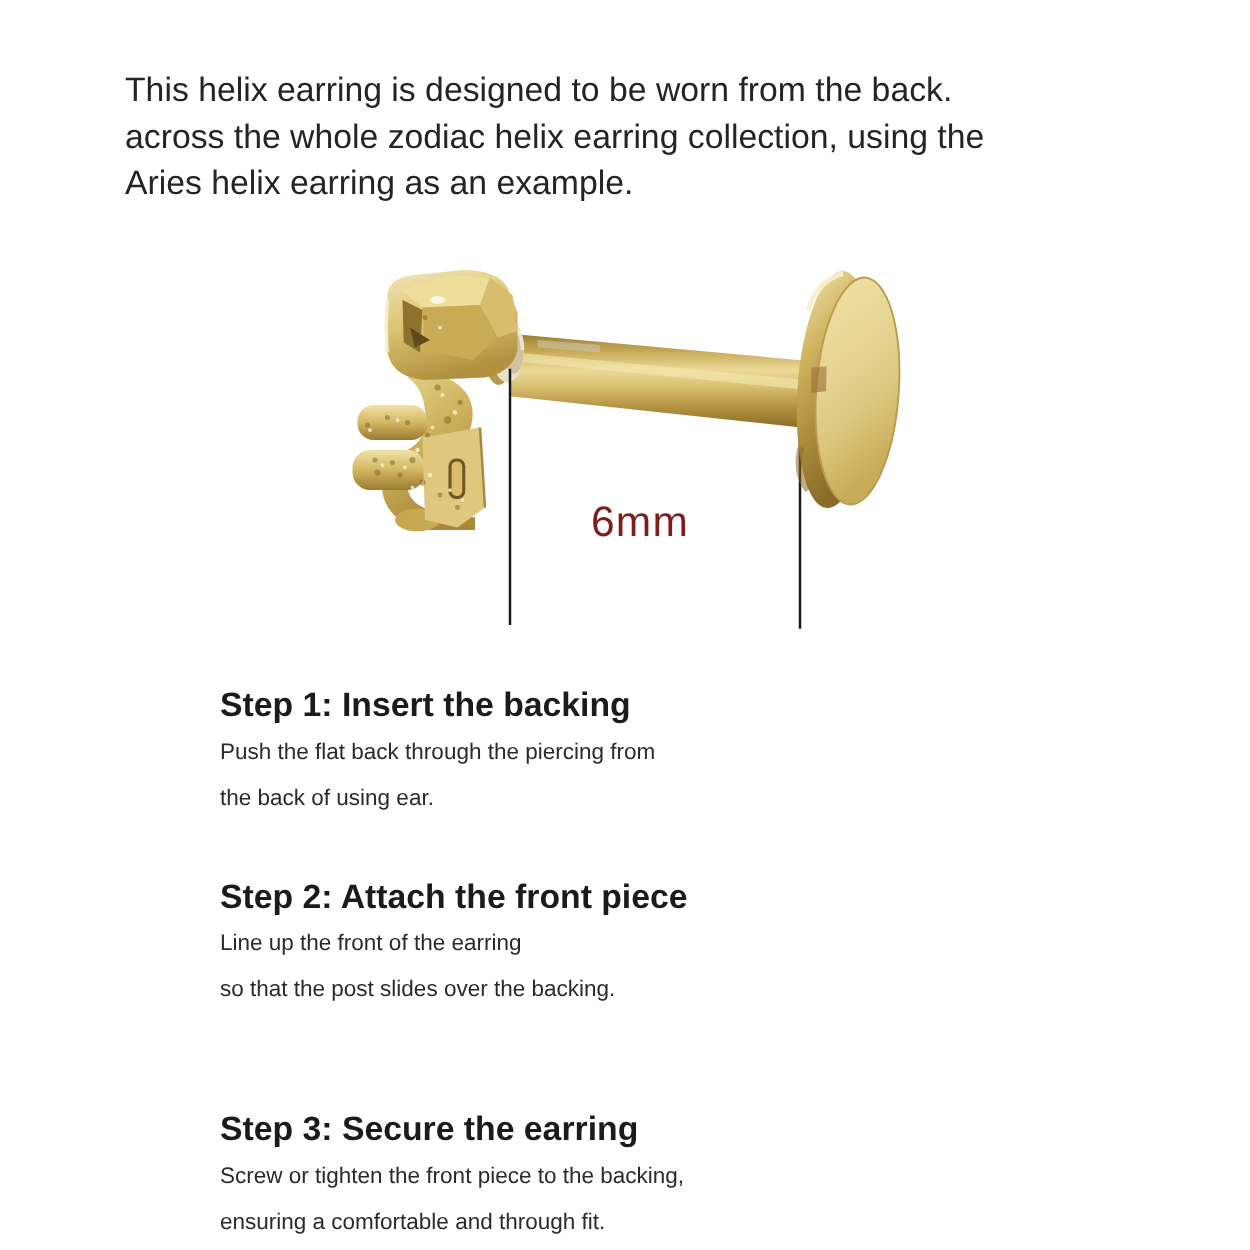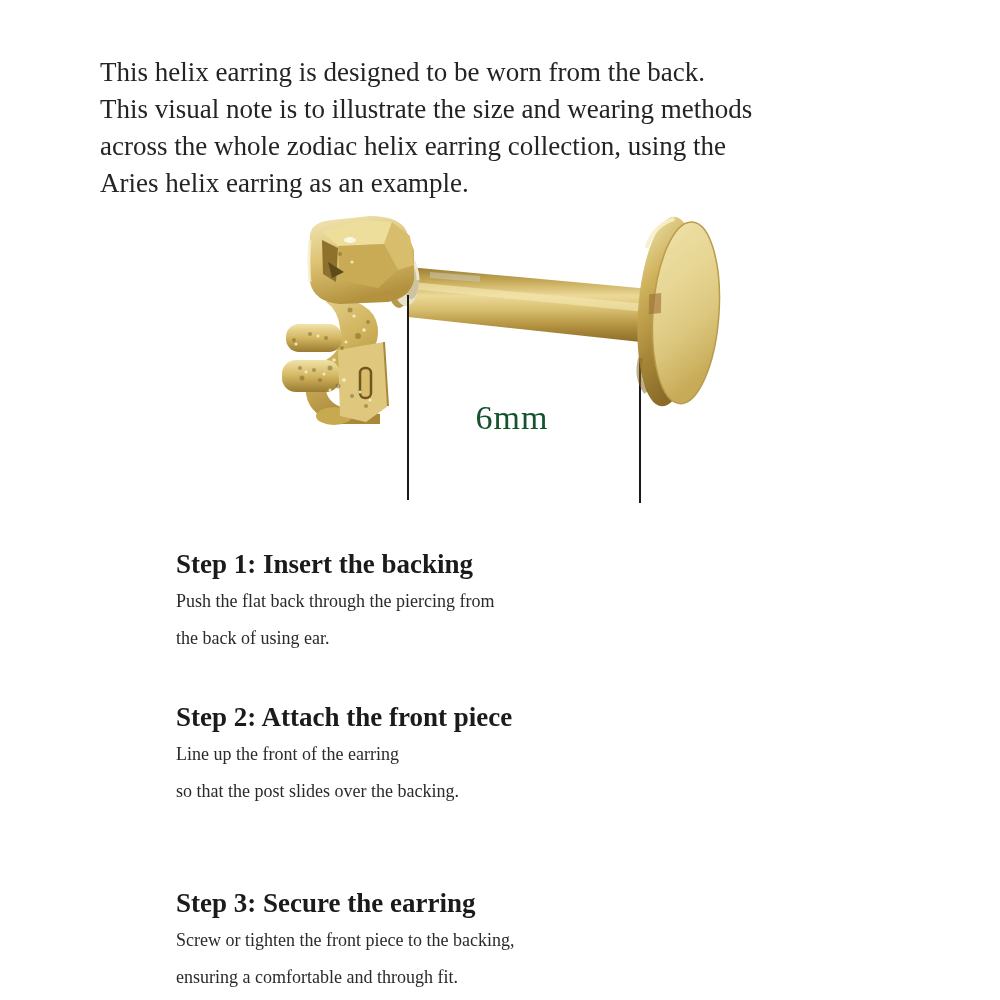--- a/index.html
+++ b/index.html
@@ -6,21 +6,21 @@
     margin: 0;
     padding: 0;
     background: #ffffff;
   }
   .canvas {
     position: relative;
     width: 944px;
     height: 1000px;
     background: #ffffff;
     overflow: hidden;
-    font-family: Liberation Serif, serif;
+    font-family: Liberation Sans, sans-serif;
     color: #222222;
   }
   .intro {
     position: absolute;
     left: 100px;
     top: 54px;
     width: 880px;
   }
   .intro .line {
     font-size: 27px;
@@ -42,21 +42,21 @@
   }
   .mm-label {
     position: absolute;
     left: 132px;
     top: 190px;
     width: 200px;
     text-align: center;
     font-size: 34px;
     line-height: 36px;
     letter-spacing: 1px;
-    color: #14532d;
+    color: #7f1d1d;
     font-weight: 400;
   }
   .step {
     position: absolute;
     left: 176px;
     width: 780px;
   }
   .step-1 { top: 546px; }
   .step-2 { top: 699px; }
   .step-3 { top: 885px; }
@@ -74,21 +74,20 @@
     white-space: nowrap;
   }
 </style>
 </head>
 <body>
 
 <div class="canvas">
 
   <div class="intro">
     <div class="line">This helix earring is designed to be worn from the back.</div>
-    <div class="line">This visual note is to illustrate the size and wearing methods</div>
     <div class="line">across the whole zodiac helix earring collection, using the</div>
     <div class="line">Aries helix earring as an example.</div>
   </div>
 
   <div class="figure">
     <svg width="460" height="300" viewBox="0 0 460 300">
       <defs>
         <linearGradient id="postGrad" x1="0" y1="0" x2="0" y2="1">
           <stop offset="0" stop-color="#9a7d33"></stop>
           <stop offset="0.18" stop-color="#c4a855"></stop>

